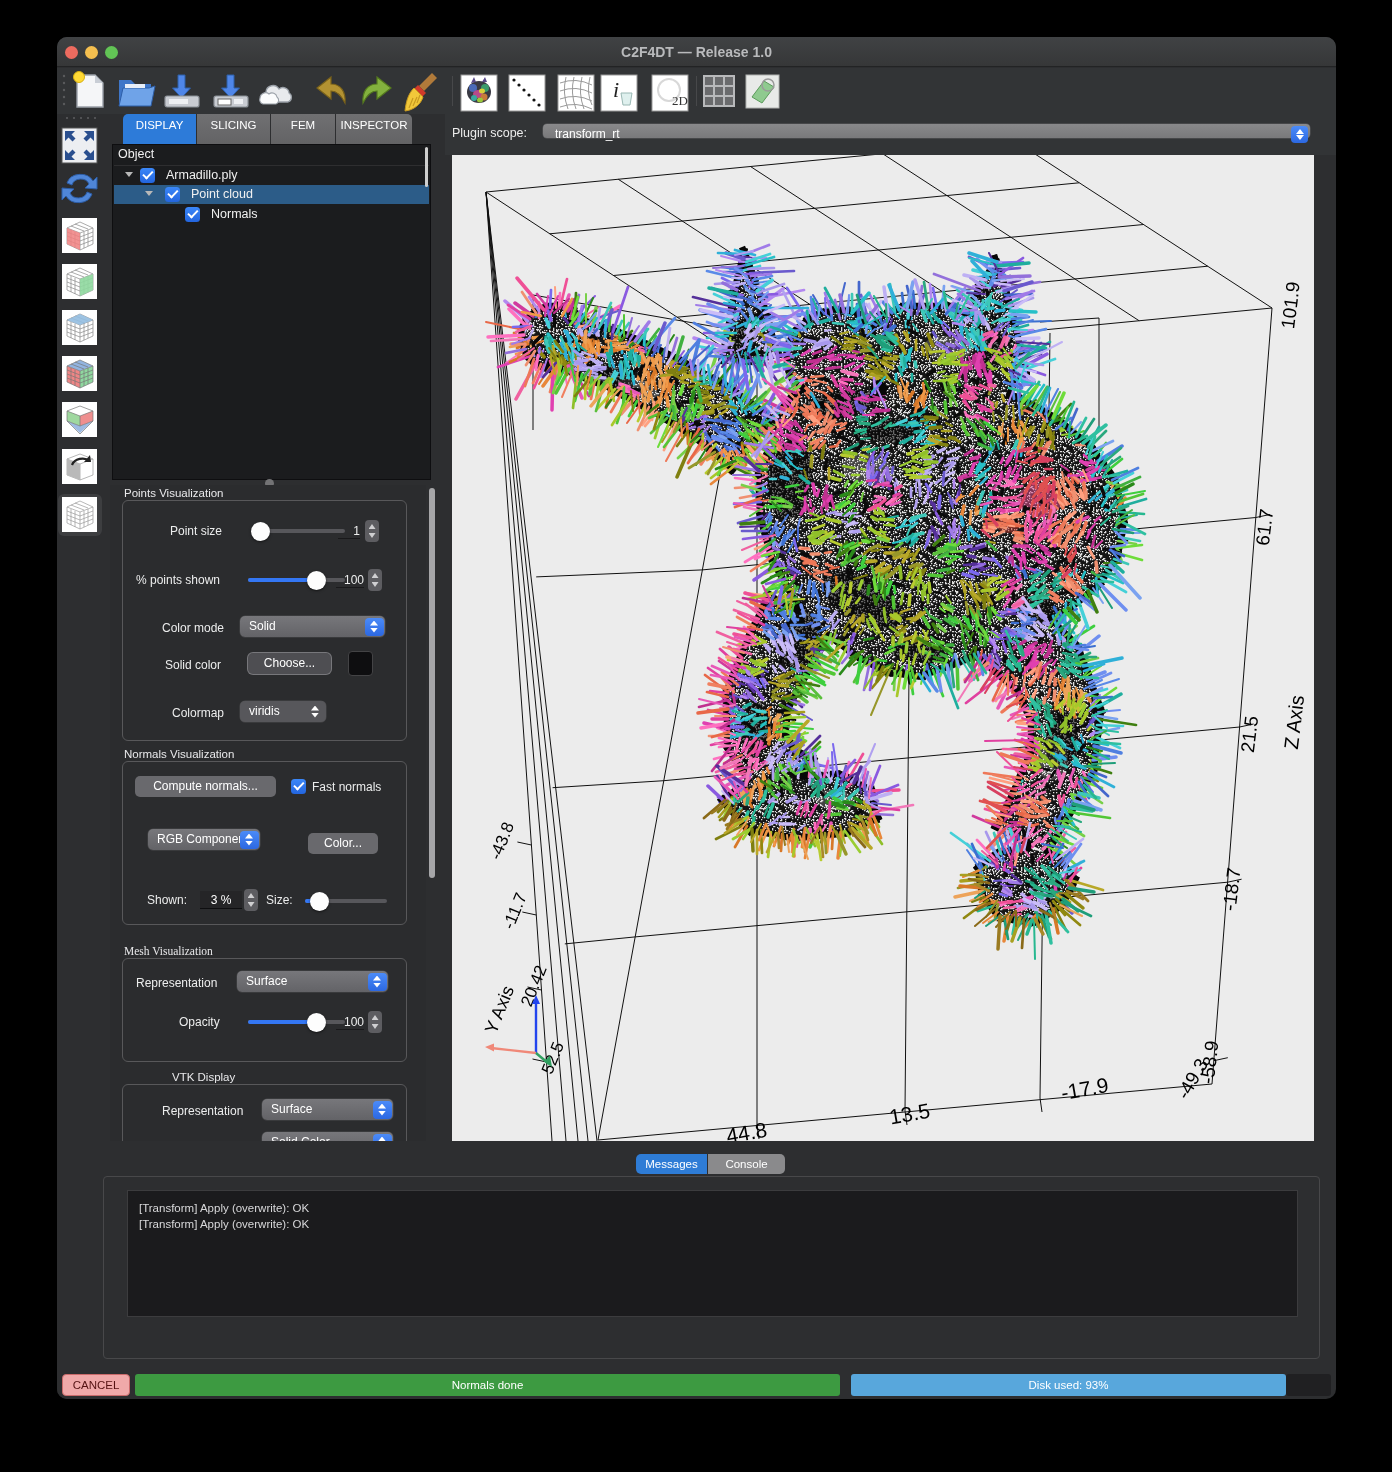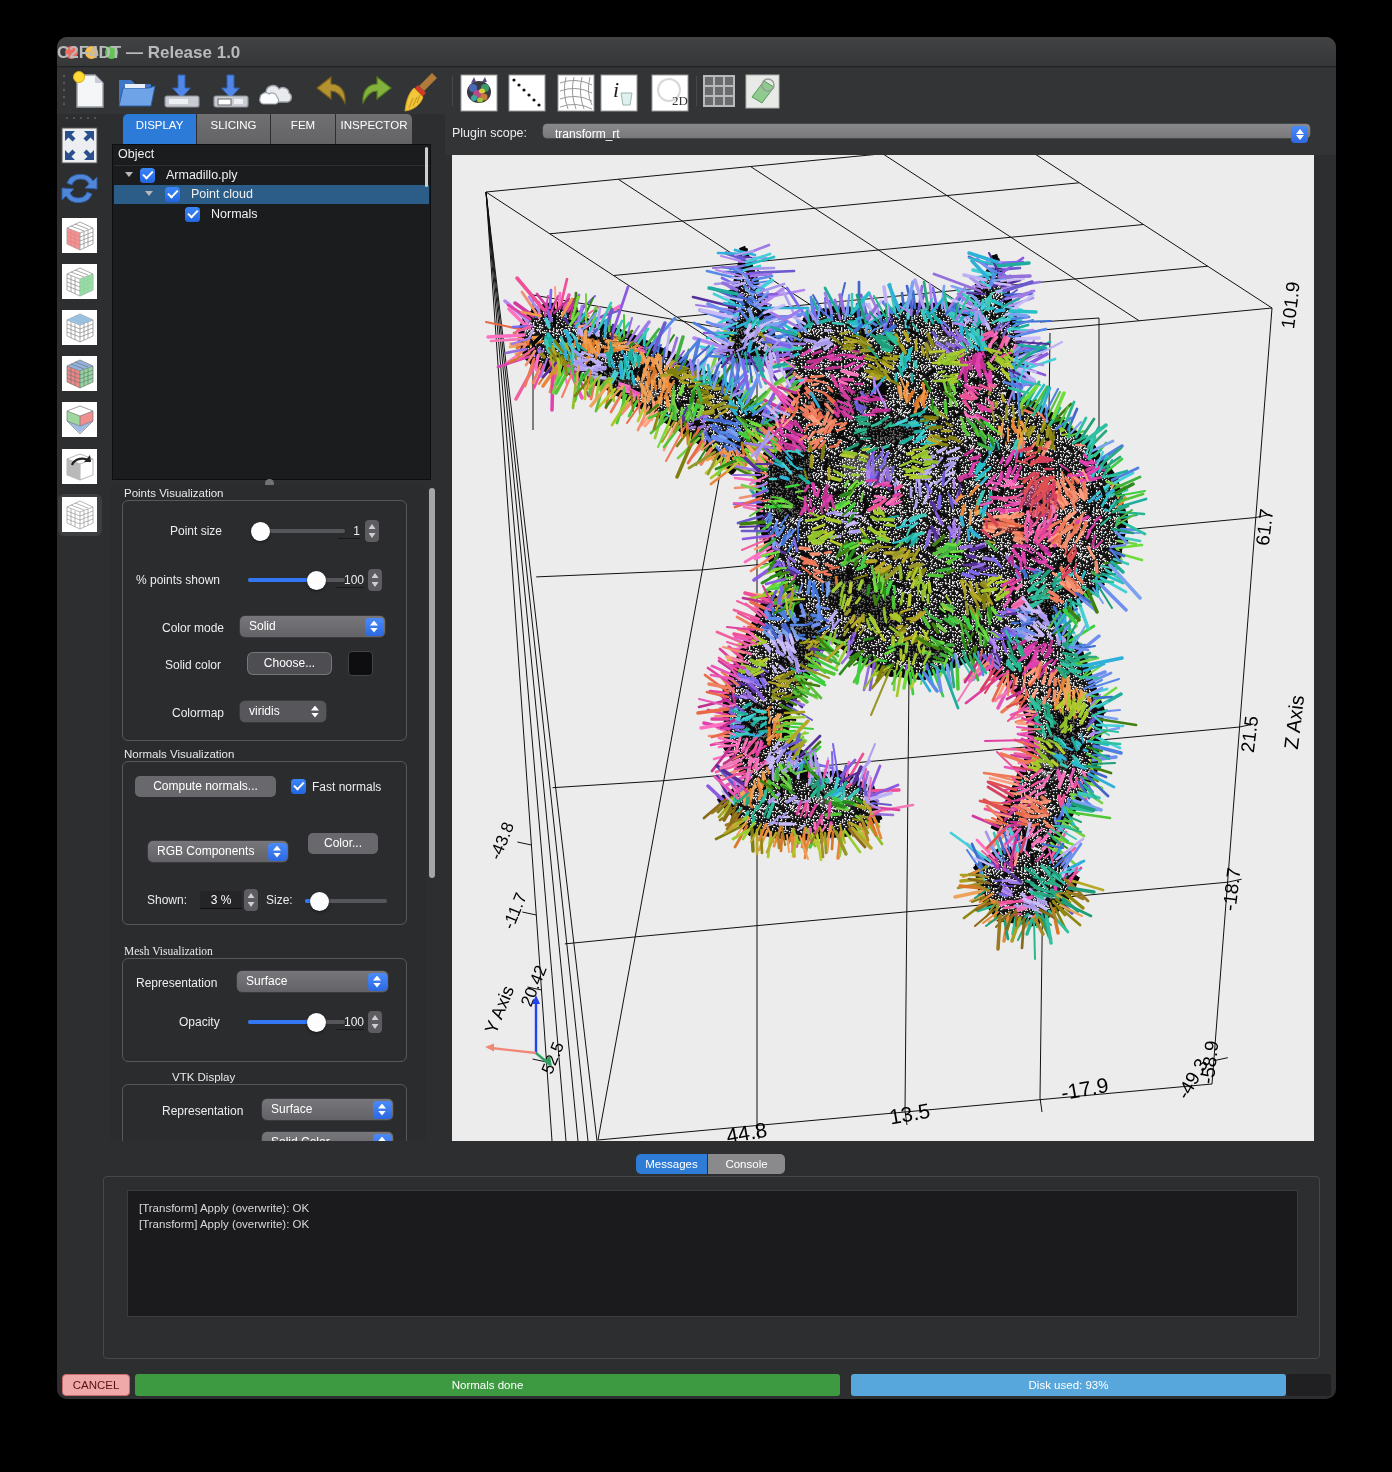--- a/index.html
+++ b/index.html
@@ -1,20 +1,20 @@
 <!DOCTYPE html>
 <html><head>
 <meta charset="utf-8">
 <style>
 * { margin:0; padding:0; box-sizing:border-box; }
 html,body { width:1392px; height:1472px; background:#000; font-family:"Liberation Sans", sans-serif; overflow:hidden; }
 #win { position:absolute; left:57px; top:37px; width:1279px; height:1362px; background:#2d2e30; border-radius:10px; overflow:hidden; }
 #titlebar { position:absolute; left:0; top:0; width:100%; height:30px; background:linear-gradient(#404244,#363738); border-bottom:1px solid #222324; }
 .tl { position:absolute; top:8.5px; width:13px; height:13px; border-radius:50%; }
-#title { position:absolute; top:0; left:0; width:100%; height:30px; line-height:31px; text-align:left; color:#b9babc; font-size:17px; font-weight:bold; }
+#title { position:absolute; top:0; left:0; width:100%; height:30px; line-height:31px; text-align:center; color:#b9babc; font-size:14px; font-weight:bold; }
 #toolbar { position:absolute; left:0; top:31px; width:100%; height:46px; background:#323436; }
 #sidebar { position:absolute; left:0; top:77px; width:48px; bottom:0; background:#2d2e30; }
 #lpanel { position:absolute; left:48px; top:77px; width:332px; height:1064px; background:#2d2e30; }
 .tab { position:absolute; top:0px; height:37px; line-height:22px; text-align:center; font-size:11.5px; color:#fff; background:linear-gradient(#707072,#606062); }
 #treebox { position:absolute; left:7px; top:30px; width:319px; height:336px; background:#1b1c1e; border:1px solid #0e0e10;padding-left:22px; }
 .trow { position:absolute; left:1px; right:1px; height:19px; color:#f0f0f0; font-size:12.5px; line-height:19px; }
 .disc { position:absolute; top:6px; width:8px; height:5px; }
 .disc:before { content:""; position:absolute; width:8px; height:5px; background:#b8b8b8; clip-path:polygon(0 0,100% 0,50% 100%); }
 #ctrlpanel { position:absolute; left:5px; top:371px; width:316px; height:656px; background:#2b2c2e; overflow:hidden; }
 .grouplabel { position:absolute; color:#e9e9eb; font-size:11.5px; }
@@ -330,21 +330,21 @@
         <span class="chev" style="background:none;"></span>
       </div>
 
       <div class="grouplabel" style="left:14px;top:263px;">Normals Visualization</div>
       <div class="groupbox" style="top:276px;height:164px;"></div>
 
       <div class="btn" style="left:25px;top:291px;width:141px;">Compute normals...</div>
       <div class="cb" style="left:181px;top:294px;"></div>
       <div class="lab" style="left:202px;top:295px;">Fast normals</div>
 
-      <div class="popup" style="left:38px;top:356px;width:140px;">RGB Components<span class="chev"></span></div>
+      <div class="popup" style="left:38px;top:344px;width:112px;">RGB Components<span class="chev"></span></div>
       <div class="btn" style="left:198px;top:348px;width:70px;">Color...</div>
 
       <div class="lab" style="left:37px;top:408px;">Shown:</div>
       <div style="position:absolute;left:90px;top:406px;width:42px;height:18px;background:#252527;border-bottom:1px solid #0e0e10;color:#fff;font-size:12px;line-height:18px;text-align:center;">3 %</div>
       <div class="stepper" style="left:134px;top:404px;">
           <i class="u"></i>
           <i class="d"></i>
         </div>
       <div class="lab" style="left:156px;top:408px;">Size:</div>
       <div class="strack" style="left:195px;top:414px;width:82px;"></div>

